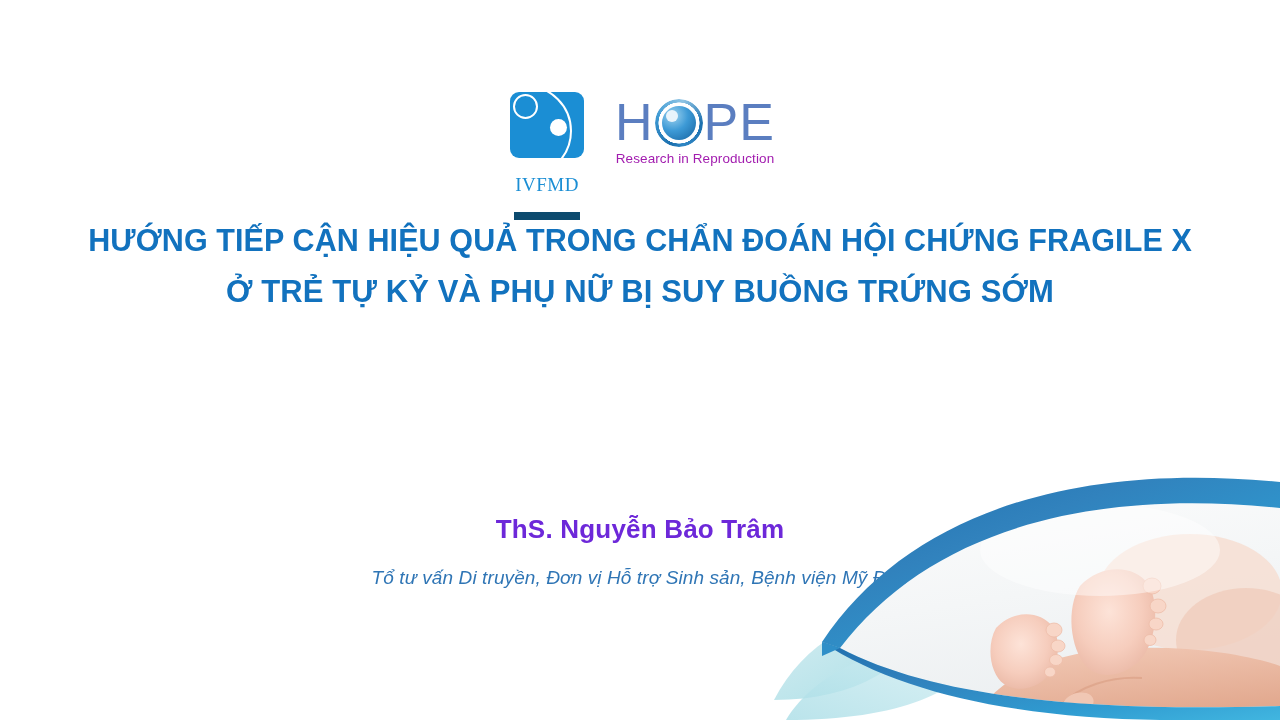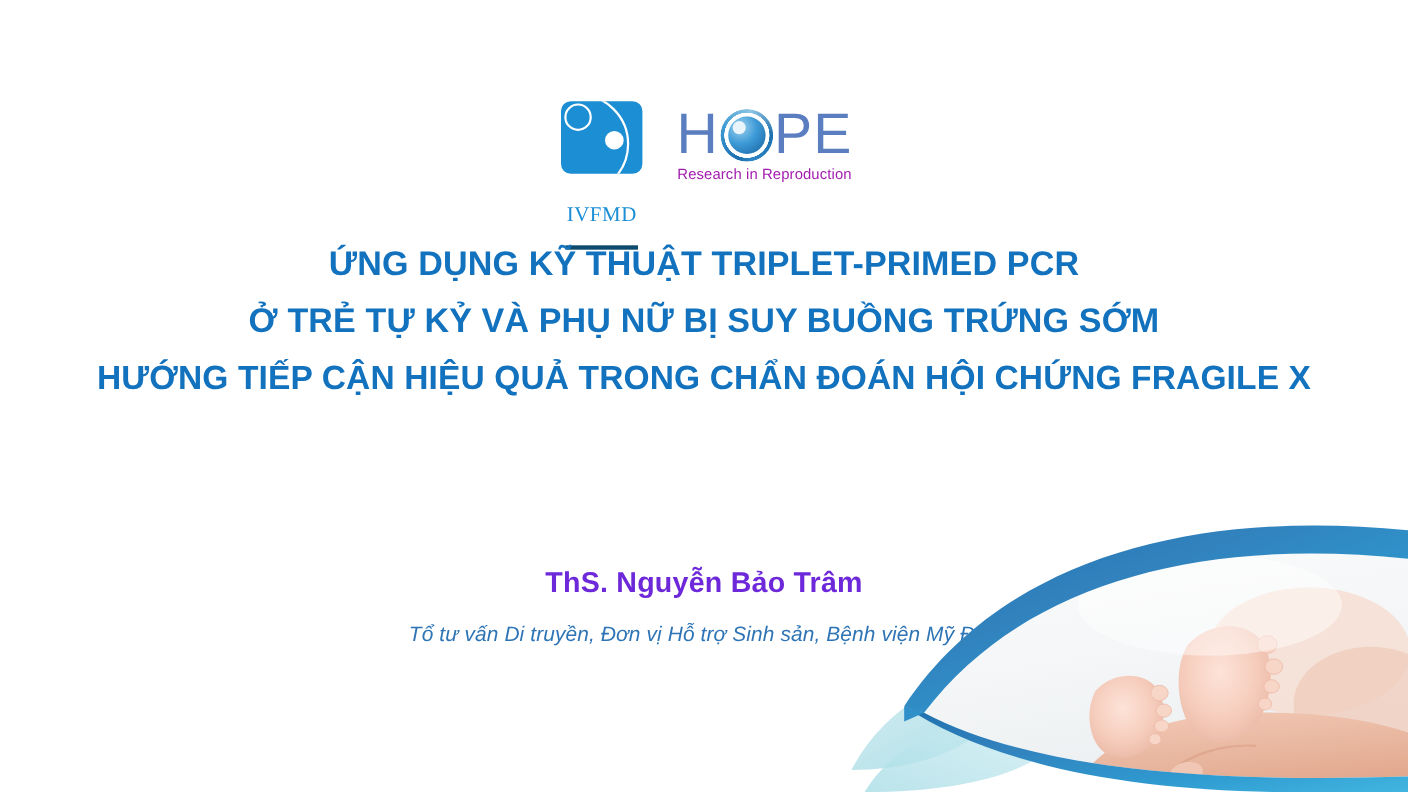--- a/index.html
+++ b/index.html
@@ -67,26 +67,26 @@
   .ivfmd-dot {
     position: absolute;
     left: 40px;
     top: 27px;
     width: 17px;
     height: 17px;
     border-radius: 50%;
     background: #ffffff;
   }
   .ivfmd-text {
-    margin-top: 12px;
+    margin-top: 1px;
     font-size: 19px;
     letter-spacing: 0.5px;
     color: #1b8ed4;
     font-family: "Liberation Serif", serif;
-    border-bottom: 4px solid #0c4a6e;
+    border-bottom: 8px solid #0c4a6e;
     line-height: 1.08;
     padding: 16px 1px;
   }
 
   
   .hope-logo {
     display: flex;
     flex-direction: column;
     align-items: center;
     padding-top: 6px;
@@ -222,23 +222,22 @@
           <span class="hope-o-polar"></span>
         </span>
         <span>PE</span>
       </div>
       <div class="hope-tagline">Research in Reproduction</div>
     </div>
 
   </div>
 
   <div class="title-block">
-    <div class="title-line">ỨNG DỤNG KỸ THUẬT TRIPLET-PRIMED PCR</div>
+    <div class="title-line wide">HƯỚNG TIẾP CẬN HIỆU QUẢ TRONG CHẨN ĐOÁN HỘI CHỨNG FRAGILE X</div>
     <div class="title-line">Ở TRẺ TỰ KỶ VÀ PHỤ NỮ BỊ SUY BUỒNG TRỨNG SỚM</div>
-    <div class="title-line wide">HƯỚNG TIẾP CẬN HIỆU QUẢ TRONG CHẨN ĐOÁN HỘI CHỨNG FRAGILE X</div>
   </div>
 
   <div class="author">ThS. Nguyễn Bảo Trâm</div>
   <div class="affiliation">Tổ tư vấn Di truyền, Đơn vị Hỗ trợ Sinh sản, Bệnh viện Mỹ Đức</div>
 
   <svg class="artwork" viewBox="0 0 520 260">
     <defs>
       <linearGradient id="ribbonGrad" x1="0" y1="0" x2="1" y2="1">
         <stop offset="0%" stop-color="#1f6fae"></stop>
         <stop offset="35%" stop-color="#3182bd"></stop>

